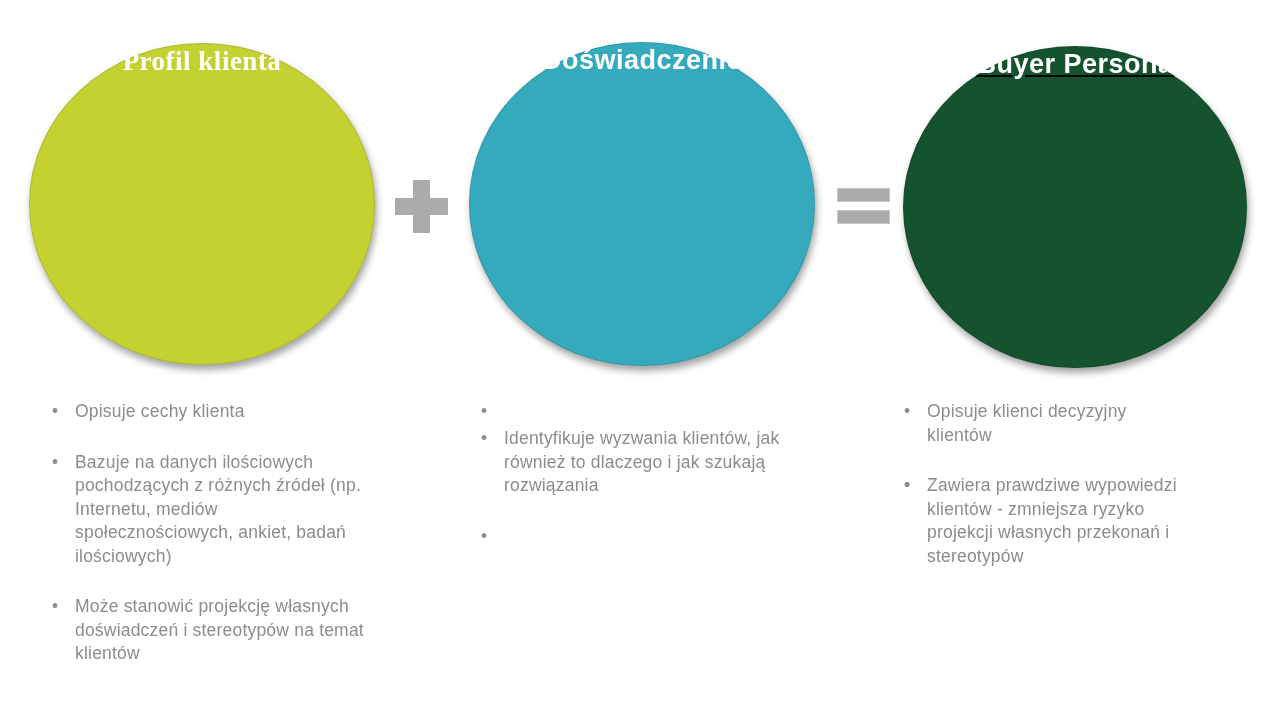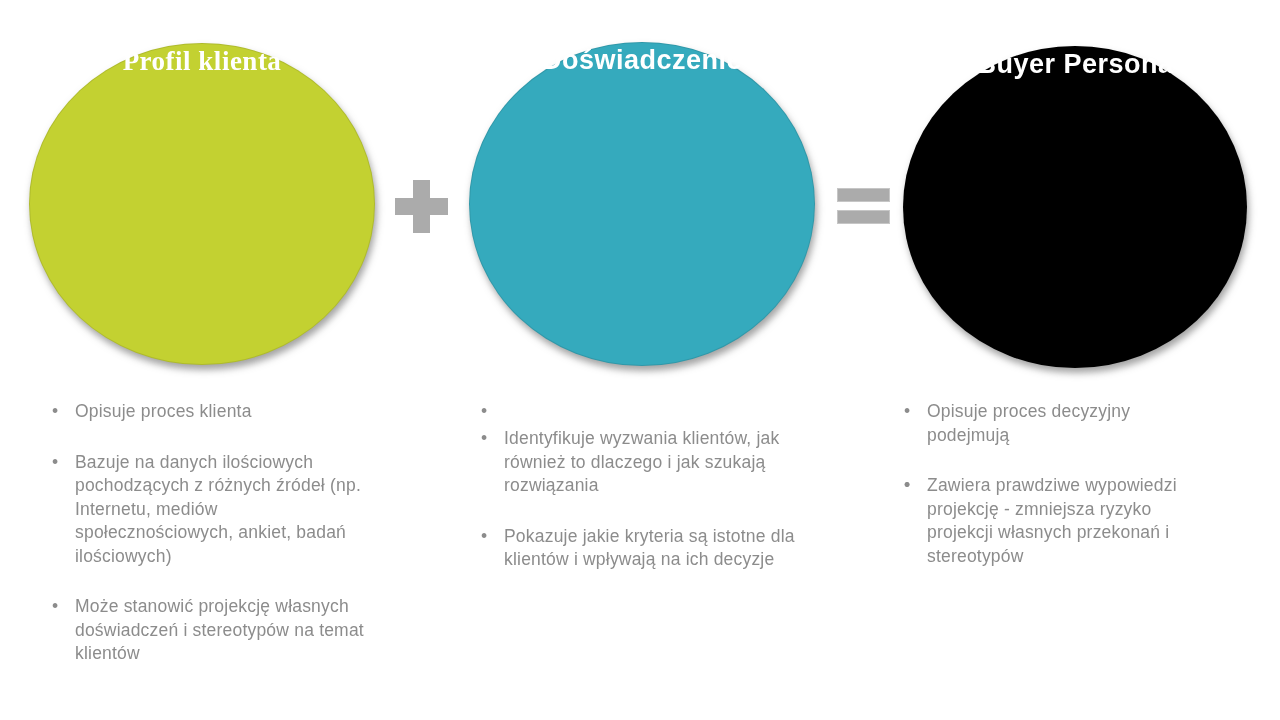--- a/index.html
+++ b/index.html
@@ -118,28 +118,28 @@
     <div class="circle-title">
       <span class="line">Doświadczenie</span>
     </div>
   </div>
 
   <div class="op equals">
     <span class="eq-bar top" style="background-color: rgb(171, 171, 171);"></span>
     <span class="eq-bar bottom" style="background-color: rgb(171, 171, 171);"></span>
   </div>
 
-  <div class="circle circle-3" style="background-color: #000000;">
+  <div class="circle circle-3" style="background-color: #14532d; text-decoration: underline;">
     <div class="circle-title">Buyer Persona</div>
   </div>
 
   <div class="bullet-col col-1">
     <div class="bullet-item">
       <span class="dot">•</span>
-      <span>Opisuje proces klienta</span>
+      <span>Opisuje cechy klienta</span>
     </div>
     <div class="bullet-item">
       <span class="dot">•</span>
       <span>Bazuje na danych ilościowych pochodzących z różnych źródeł (np. Internetu, mediów społecznościowych, ankiet, badań ilościowych)</span>
     </div>
     <div class="bullet-item">
       <span class="dot">•</span>
       <span>Może stanowić projekcję własnych doświadczeń i stereotypów na temat klientów</span>
     </div>
   </div>
@@ -147,31 +147,30 @@
   <div class="bullet-col col-2">
     <div class="bullet-item">
       <span class="dot">•</span>
     </div>
     <div class="bullet-item">
       <span class="dot">•</span>
       <span>Identyfikuje wyzwania klientów, jak również to dlaczego i jak szukają rozwiązania</span>
     </div>
     <div class="bullet-item">
       <span class="dot">•</span>
-      <span>Pokazuje jakie kryteria są istotne dla klientów i wpływają na ich decyzje</span>
     </div>
   </div>
 
   <div class="bullet-col col-3">
     <div class="bullet-item">
       <span class="dot">•</span>
-      <span>Opisuje proces decyzyjny podejmują</span>
+      <span>Opisuje klienci decyzyjny klientów</span>
     </div>
     <div class="bullet-item">
       <span class="dot">•</span>
     </div>
     <div class="bullet-item">
       <span class="dot">•</span>
-      <span>Zawiera prawdziwe wypowiedzi projekcję - zmniejsza ryzyko projekcji własnych przekonań i stereotypów</span>
+      <span>Zawiera prawdziwe wypowiedzi klientów - zmniejsza ryzyko projekcji własnych przekonań i stereotypów</span>
     </div>
   </div>
 
 </div>
 
 </body></html>

